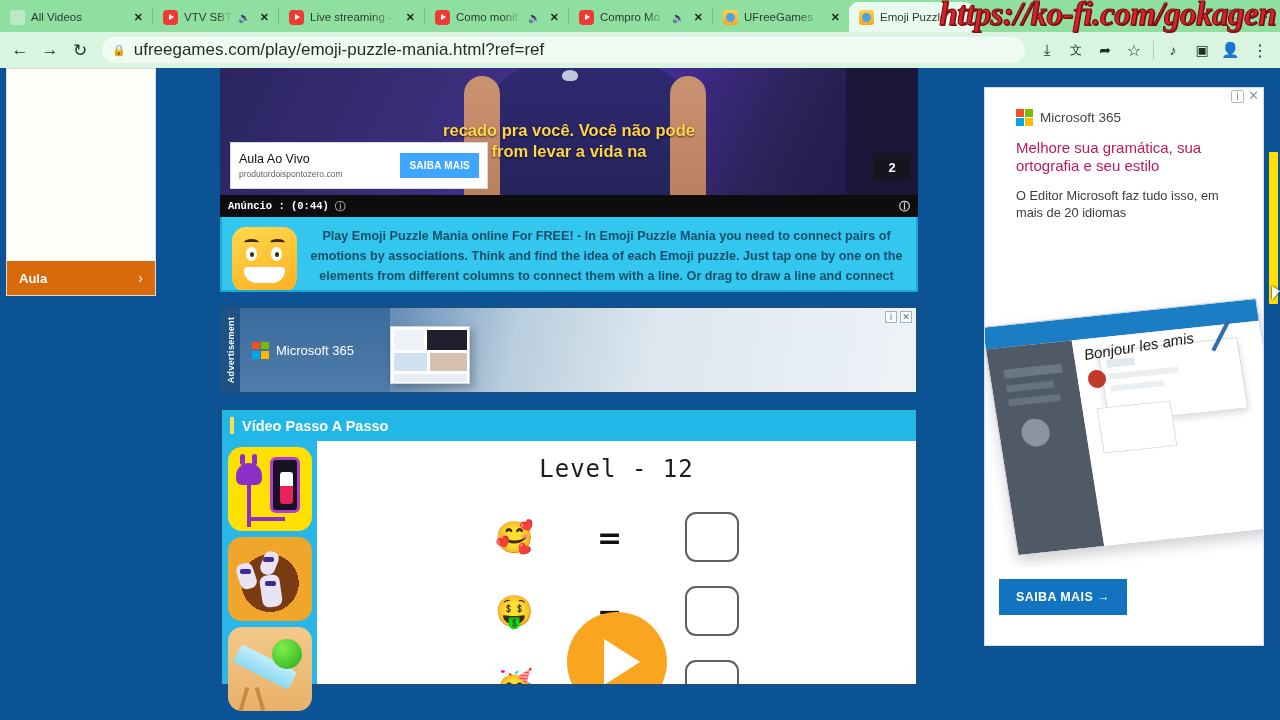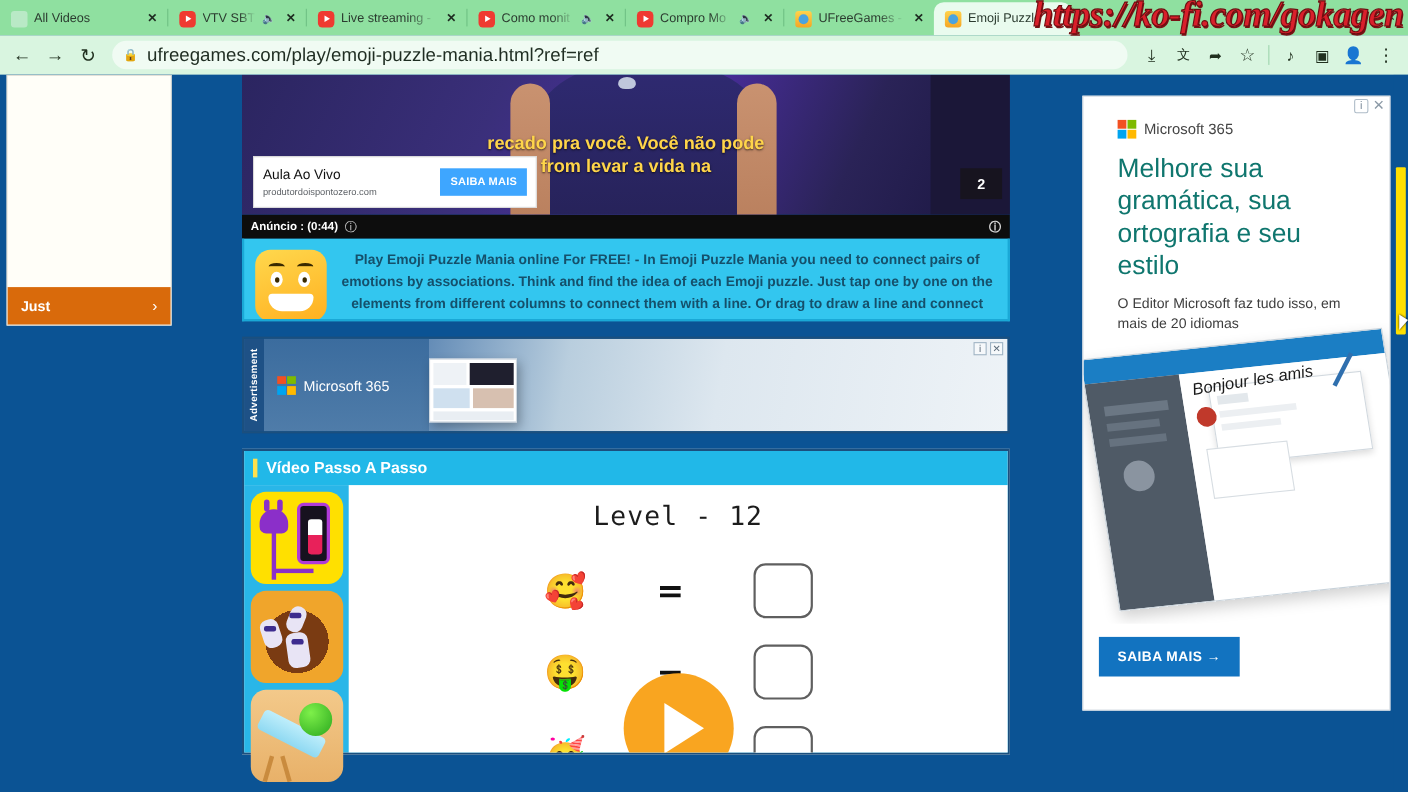--- a/index.html
+++ b/index.html
@@ -163,21 +163,21 @@
   .v-adcard-txt { flex: 1 1 auto; }
   .v-adcard-title { font-size: 12.5px; color: #111; line-height: 1.15; }
   .v-adcard-dom { font-size: 8.5px; color: #5f6368; margin-top: 3px; }
   .v-adcard-btn {
     background: #3ea6ff; color: #fff; font-size: 10px; font-weight: bold;
     padding: 7px 9px; letter-spacing: .2px;
   }
   .v-bar {
     width: 698px; height: 22px; background: #0d0d0d;
     display: flex; align-items: center; padding: 0 8px;
-    color: #fff; font-size: 10.5px; font-weight: bold;
+    color: #fff; font-size: 10.5px; font-weight: bold; font-family: Liberation Mono, monospace;
   }
   .v-bar .help-l { margin-left: 6px; opacity: .85; font-weight: normal; font-size: 11px;}
   .v-bar .help-r { margin-left: auto; opacity: .85; font-size: 11px;}
 
   .desc {
     width: 698px; background: #33c6ef;
     border: 2px solid #1aa8d6;
     border-top: none;
     display: flex; gap: 12px; padding: 10px 12px 10px 10px;
     height: 75px; overflow: hidden; text-align: center;
@@ -336,22 +336,22 @@
   .ra-badges {
     position: absolute; right: 3px; top: 2px; display: flex; gap: 3px;
     font-size: 10px; color: #7b8a99; z-index: 4;
   }
   .ra-badges span { width: 13px; height: 13px; line-height: 12px; text-align: center;
                     border: 1px solid #aebcc8; border-radius: 2px; background:#fff;}
   .ra-badges span.x { border: none; font-size: 13px; color:#8a98a5; }
   .ra-brand { display: flex; align-items: center; gap: 7px; margin: 21px 0 0 31px; }
   .ra-brand .ms-word2 { color:#444; font-size: 13.5px; }
   .ra-head {
-    margin: 13px 31px 0 31px; font-size: 24px; line-height: 1.22;
-    color: #0f766e; font-weight: normal;
+    margin: 13px 31px 0 31px; font-size: 15px; line-height: 1.22;
+    color: #be185d; font-weight: normal;
   }
   .ra-sub {
     margin: 11px 31px 0 31px; font-size: 12.8px; line-height: 1.38; color: #3d3d3d;
   }
   .ra-art {
     position: absolute; left: 0; right: 0; top: 205px; bottom: 78px;
     overflow: hidden;
   }
   .ra-win {
     position: absolute; left: 14px; top: 18px; width: 276px; height: 232px;
@@ -508,21 +508,21 @@
       <div class="tbtn" style="font-size:15px">👤</div>
       <div class="tbtn" style="font-size:16px">⋮</div>
     </div>
   </div>
 
   <div class="viewport">
 
     <div class="left-ad">
       <div class="left-ad-body"></div>
       <div class="left-ad-cta">
-        <span>Just</span>
+        <span>Aula</span>
         <span class="chev">›</span>
       </div>
     </div>
 
     <div class="center">
 
       <div class="video">
         <div class="v-person"></div>
         <div class="v-arm-l"></div>
         <div class="v-arm-r"></div>

